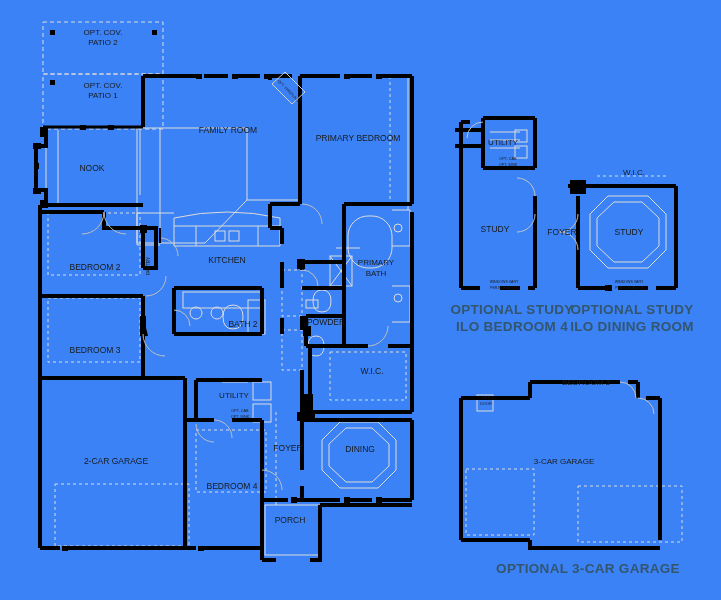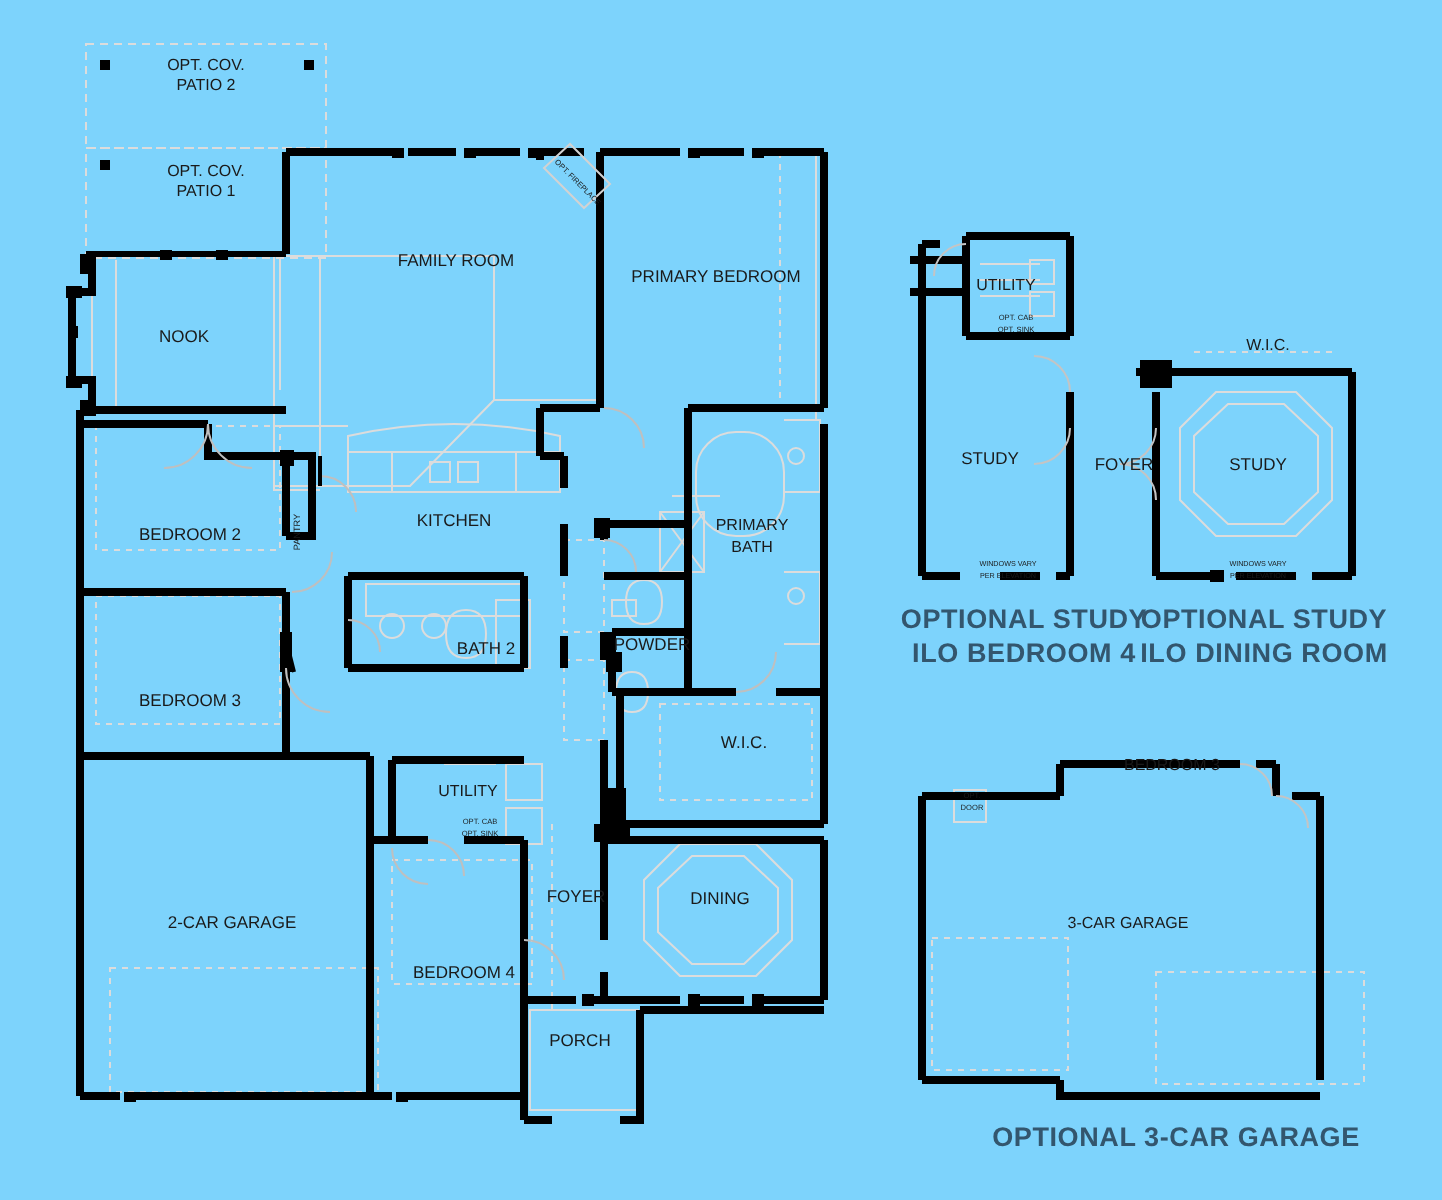--- a/index.html
+++ b/index.html
@@ -1,18 +1,18 @@
 <!DOCTYPE html>
 <html><head>
 <meta charset="utf-8">
 <style>
   html,body{margin:0;padding:0;background:#ffffff;}
   body{width:721px;height:600px;overflow:hidden;
        font-family:"Liberation Sans","DejaVu Sans",sans-serif;}
-  #plan{position:relative;width:721px;height:600px;background:#7dd3fc;}
+  #plan{position:relative;width:721px;height:600px;background:#3b82f6;}
   svg{display:block;}
   .rlabel{font-family:"Liberation Sans",sans-serif;fill:#1a1a1a;}
   .caption{font-family:"Liberation Sans",sans-serif;fill:#33566e;
            font-weight:bold;letter-spacing:.3px;}
 </style>
 </head>
 <body>
 
 <div id="plan">
 <svg width="721" height="600" viewBox="0 0 721 600" shape-rendering="geometricPrecision">

